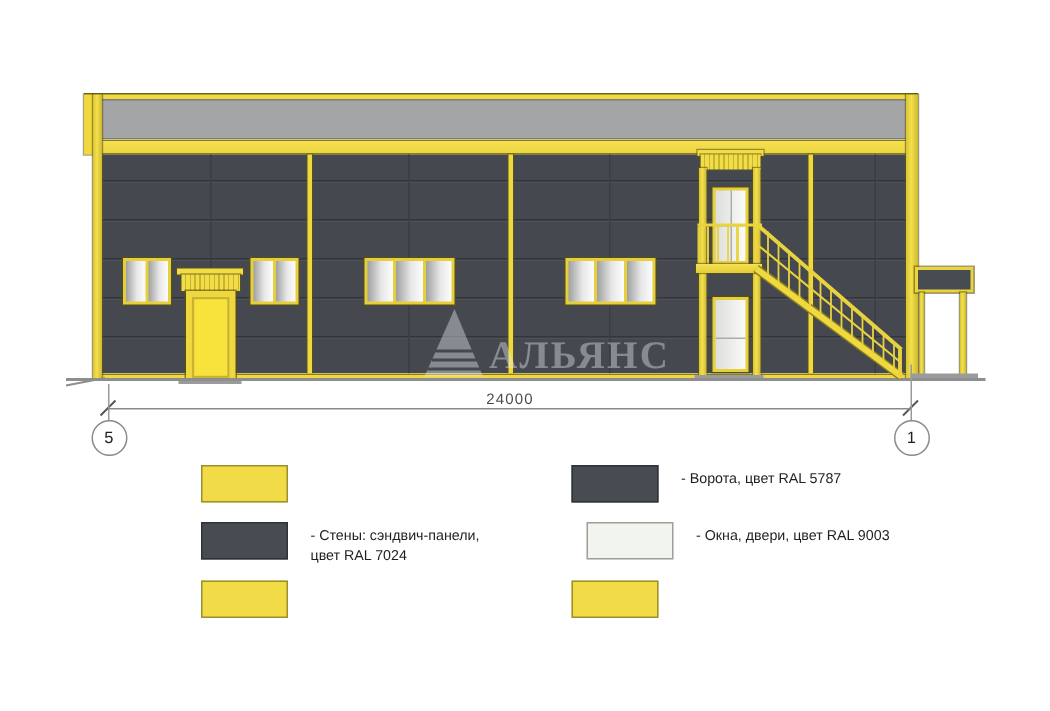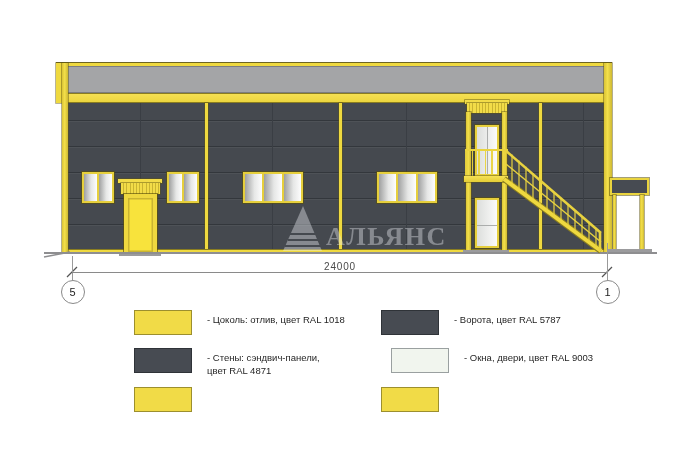--- a/index.html
+++ b/index.html
@@ -196,26 +196,25 @@
     <div class="abs extline" style="left:606.5px;top:243px;height:38px"></div>
     <div class="abs dimline"></div>
     <div class="abs dimlabel">24000</div>
     <div class="abs axis" style="left:60.5px;top:280px">5</div>
     <div class="abs axis" style="left:595.5px;top:280px">1</div>
   </div>
 
   <div>
     <div class="abs lg-item" style="left:134px;top:310px">
       <span class="sw" style="border-color: rgb(156, 143, 46); background: rgb(241, 219, 71);"></span>
-      <div class="lg-text">- Цоколь: отлив, цвет RAL 1018</div>
     </div>
     <div class="abs lg-item" style="left:134px;top:348px">
       <span class="sw" style="border-color: rgb(47, 51, 56); background: rgb(71, 75, 82);"></span>
       <div class="lg-text">- Стены: сэндвич-панели,
-цвет RAL 4871</div>
+цвет RAL 7024</div>
     </div>
     <div class="abs lg-item" style="left:134px;top:387px">
       <span class="sw" style="border-color: rgb(156, 143, 46); background: rgb(241, 219, 71);"></span>
     </div>
     <div class="abs lg-item" style="left:381px;top:310px">
       <span class="sw" style="border-color: rgb(47, 51, 56); background: rgb(71, 75, 82);"></span>
       <div class="lg-text">- Ворота, цвет RAL 5787</div>
     </div>
     <div class="abs lg-item" style="left:391px;top:348px">
       <span class="sw" style="border-color: rgb(154, 160, 160); background: rgb(241, 245, 238);"></span>

